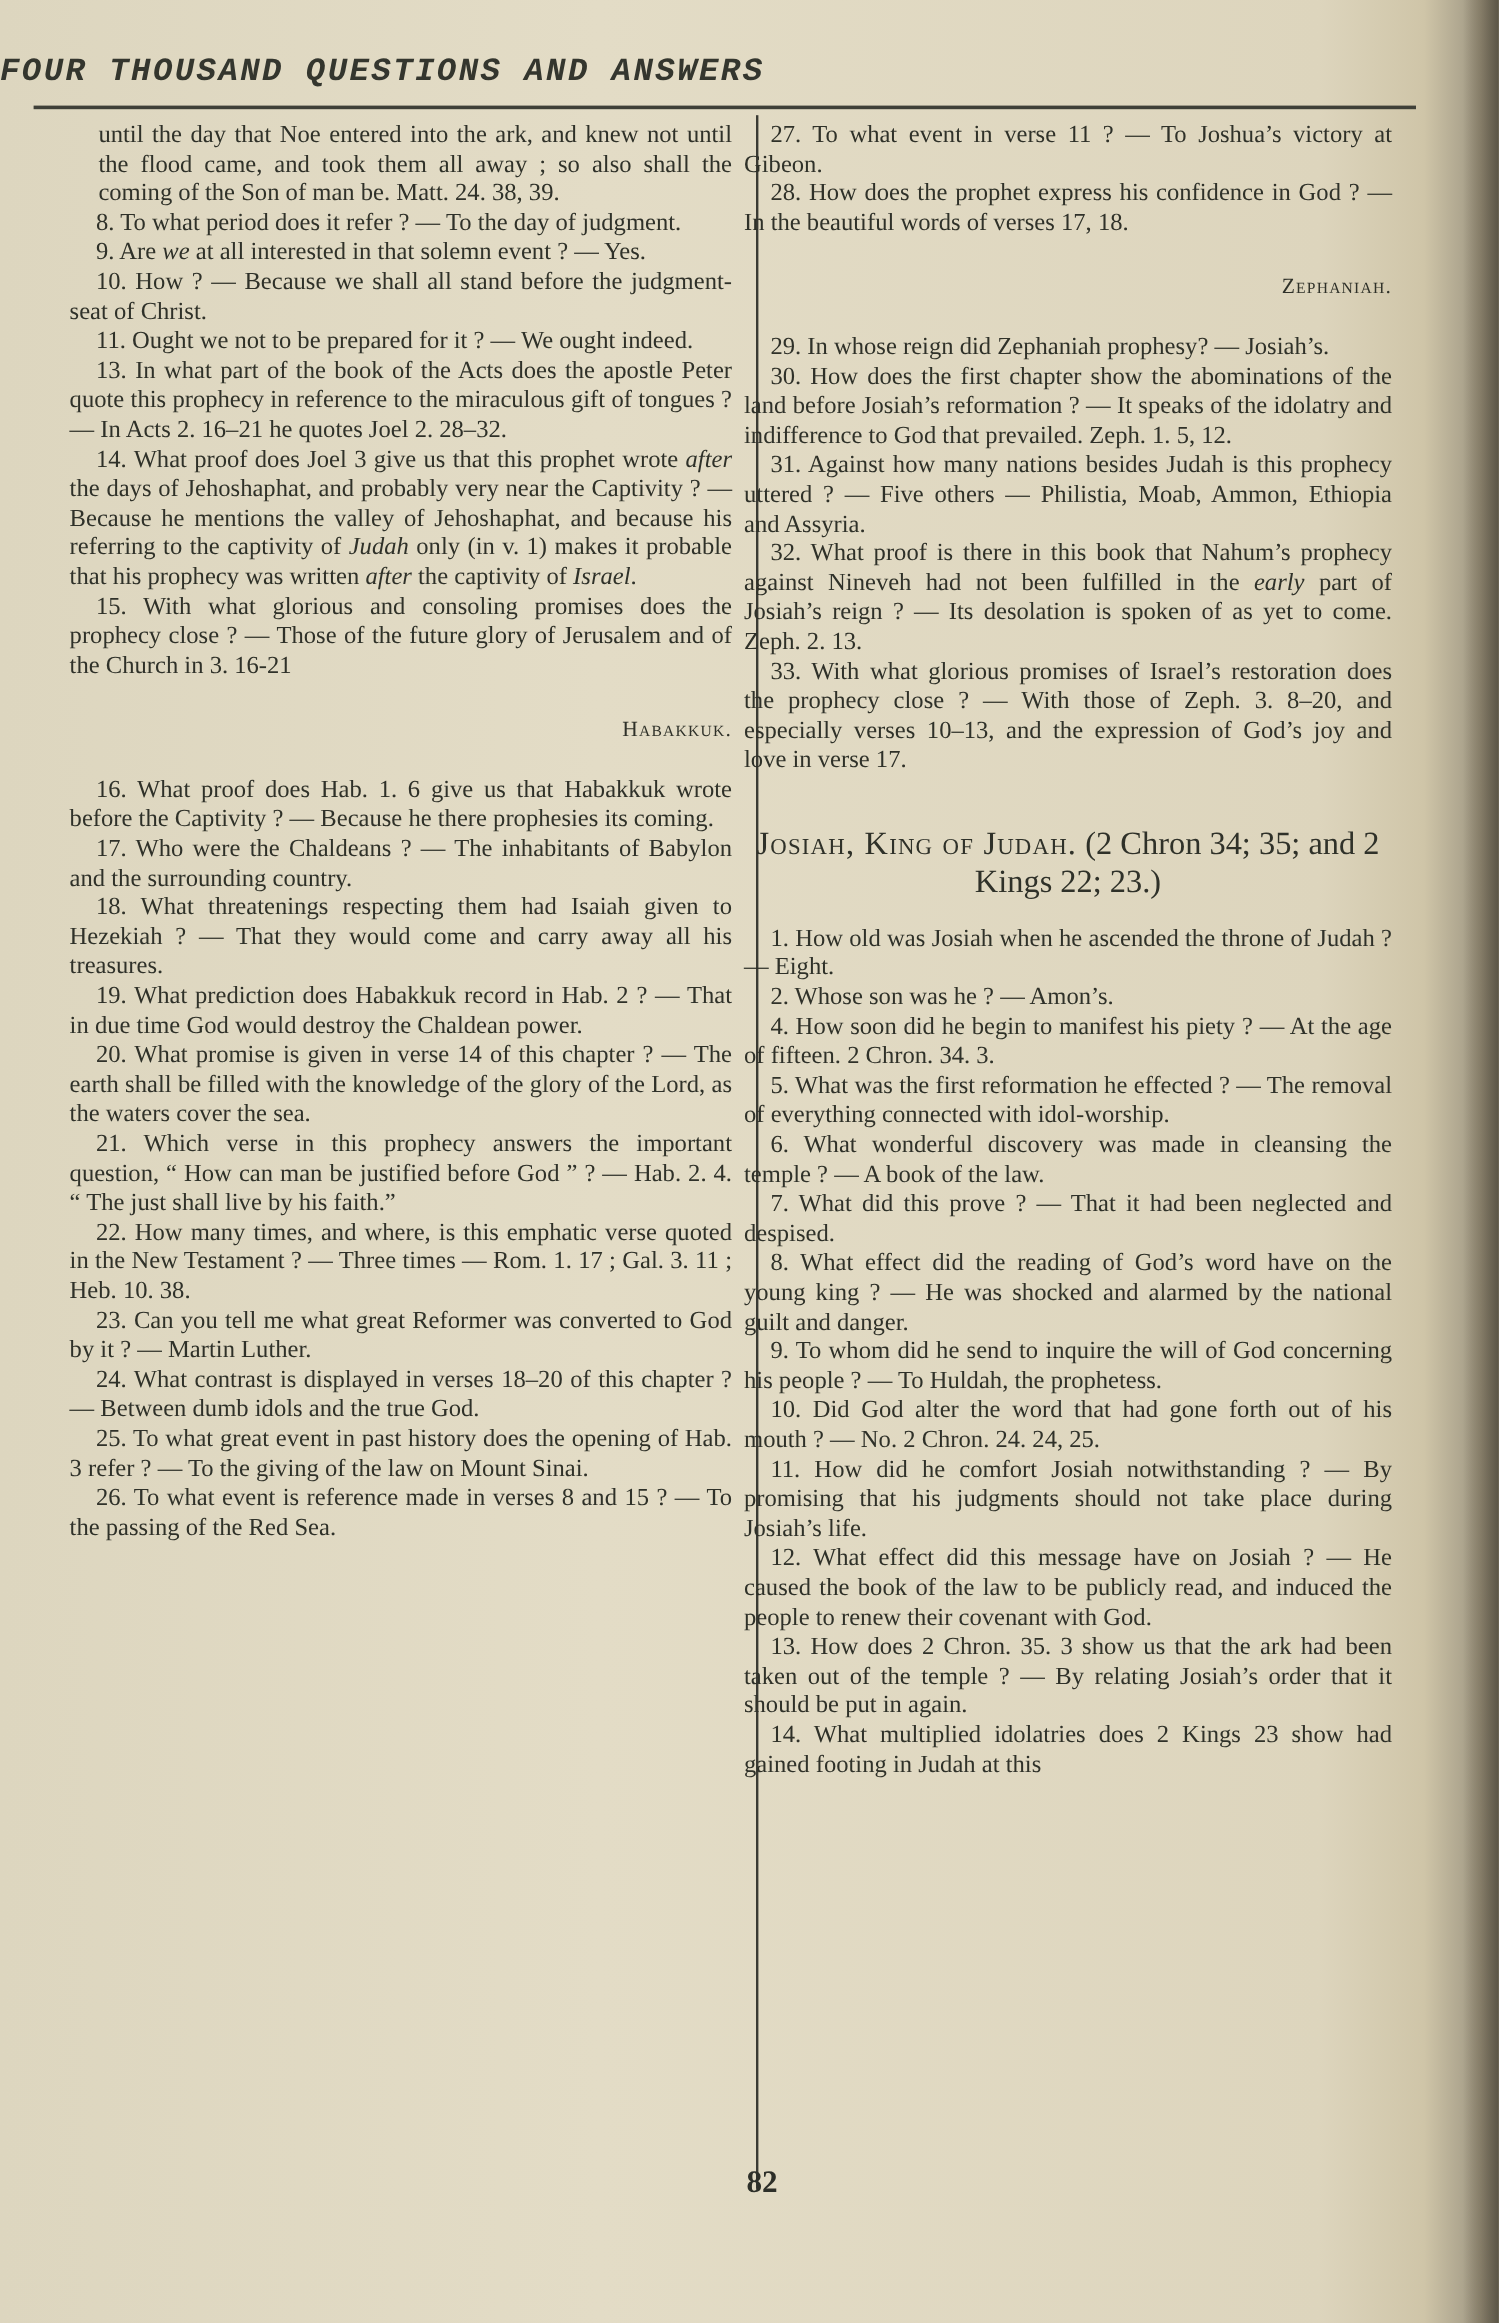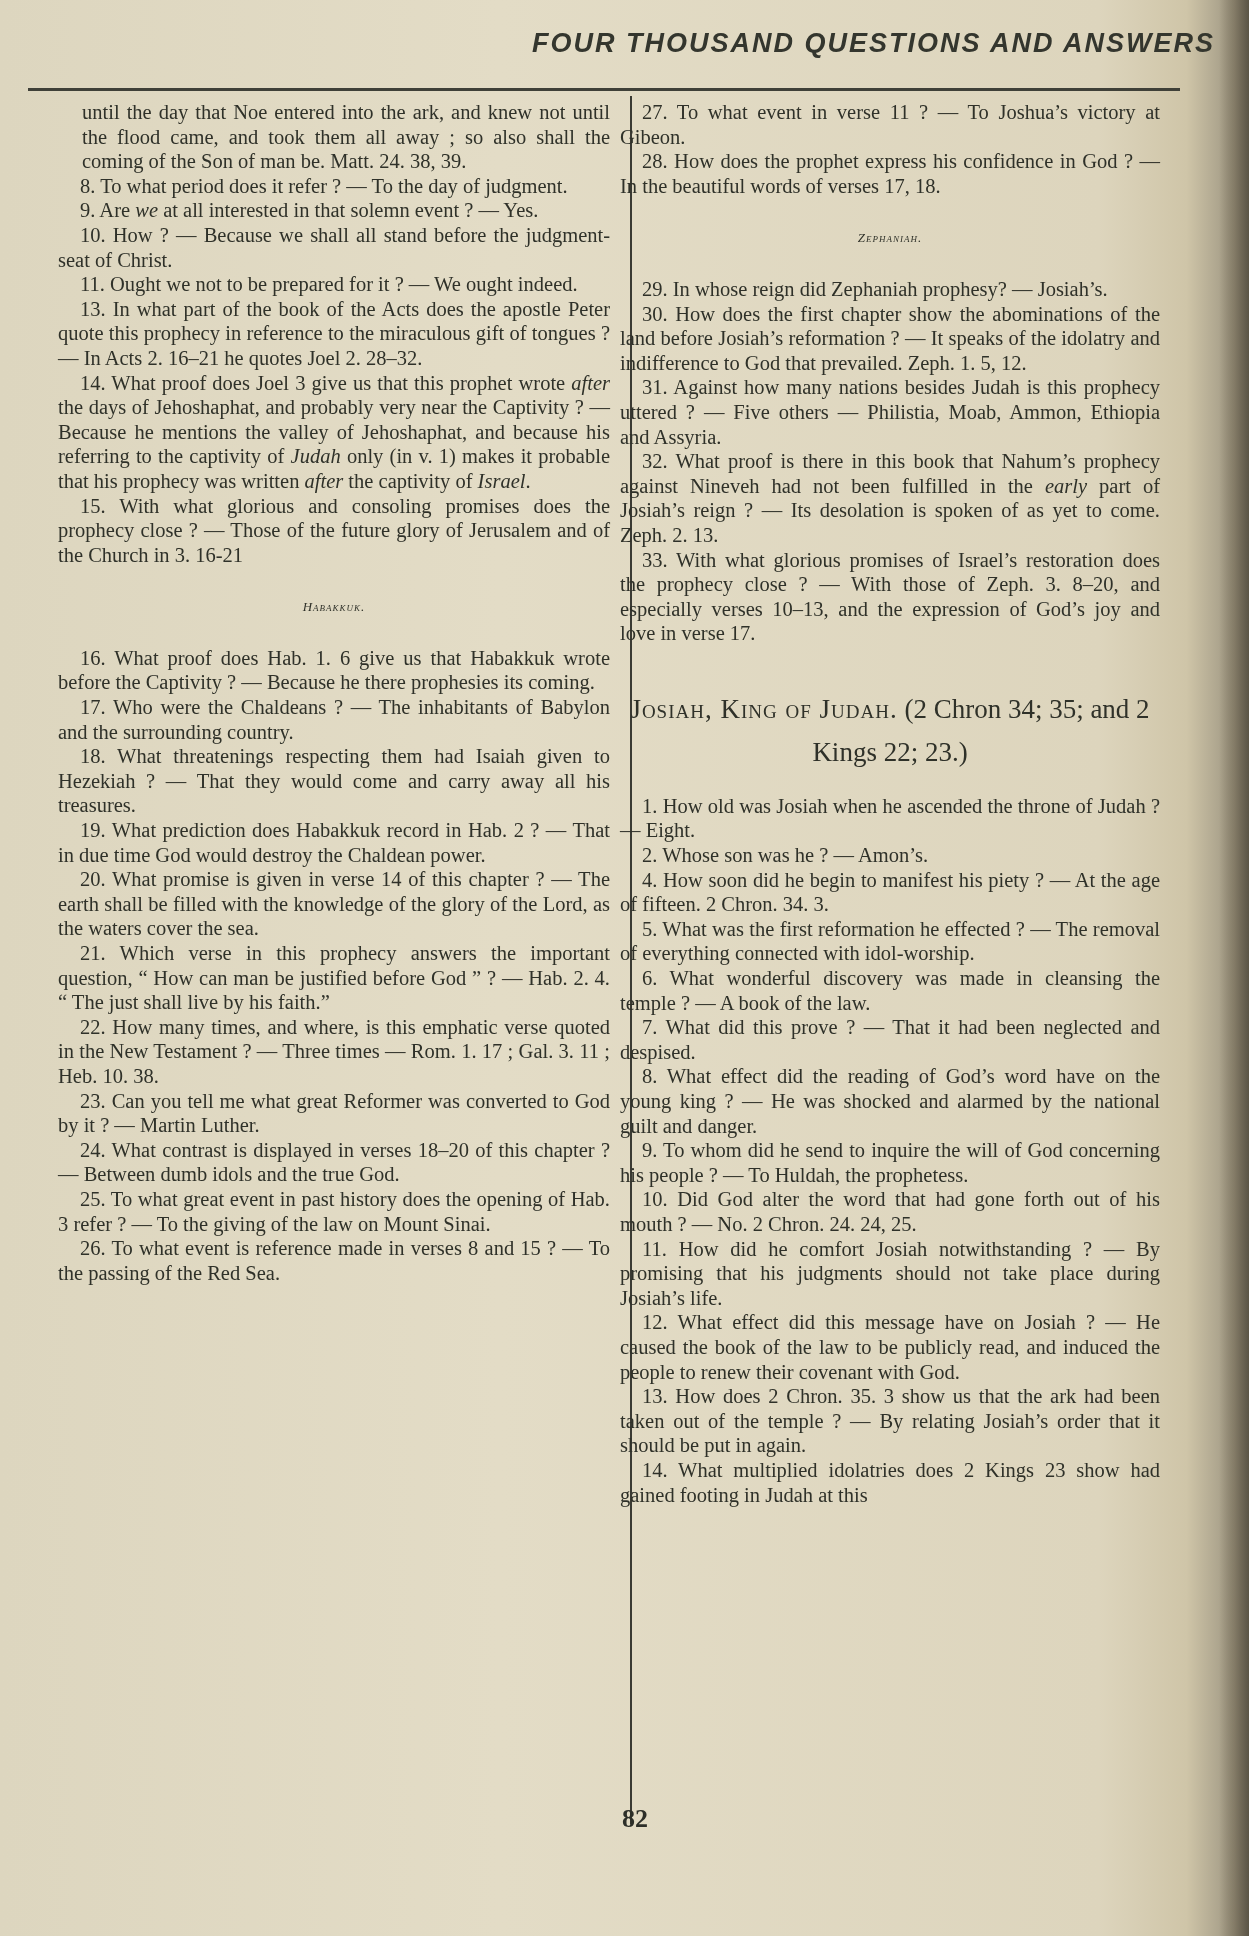--- a/index.html
+++ b/index.html
@@ -11,22 +11,22 @@
   }
   .page {
     position: relative; width: 1249px; height: 1936px;
     background: linear-gradient(90deg, #ddd6bf 0%, #e3dcc6 40%, #ddd5bd 88%, #cfc5a8 95%, #a8a08a 98%, #8a8470 100%);
   }
   .spine-shadow {
     position: absolute; right: 0; top: 0; width: 30px; height: 100%;
     background: linear-gradient(90deg, rgba(120,110,90,0) 0%, rgba(110,100,80,0.5) 50%, rgba(70,64,52,0.7) 100%);
   }
   .running-head {
-    position: absolute; top: 28px; left: 0; width: 1215px; text-align: right;
-    font-family: Liberation Sans, sans-serif; font-style: italic; font-weight: bold;
+    position: absolute; top: 46px; left: 0; width: 1215px; text-align: left;
+    font-family: Liberation Mono, monospace; font-style: italic; font-weight: bold;
     font-size: 27px; letter-spacing: 2px; color: #34362e;
   }
   .head-rule {
     position: absolute; top: 88px; left: 28px; width: 1152px; height: 3px;
     background: #3f4038;
   }
   .col {
     position: absolute; top: 100px;
     font-size: 20.5px; line-height: 24.6px; text-align: justify;
     color: #2f3129;
@@ -34,25 +34,25 @@
   .col-left { left: 58px; width: 552px; }
   .col-right { left: 620px; width: 540px; }
   .col-divider {
     position: absolute; left: 630px; top: 96px; width: 2px; height: 1728px;
     background: #3a3a33;
   }
   .para { margin: 0; text-indent: 22px; }
   .para.cont { text-indent: 0; margin-left: 24px; }
   .para em { font-style: italic; }
   .section-head {
-    text-align: center; font-variant: small-caps; font-size: 13px;
-    letter-spacing: 1px; margin: 28px 0 26px 0; text-indent: 0; font-style: italic;
+    text-align: right; font-variant: small-caps; font-size: 18px;
+    letter-spacing: 1px; margin: 28px 0 26px 0; text-indent: 0;
   }
   .big-head {
-    text-align: center; font-size: 27px; line-height: 43px;
+    text-align: center; font-size: 27px; line-height: 31px;
     margin: 42px 0 20px 0; text-indent: 0;
   }
   .big-head .sc { font-variant: small-caps; letter-spacing: 1px; }
   .folio {
     position: absolute; top: 1804px; left: 608px; width: 40px; text-align: right;
     font-size: 26px; font-weight: bold; color: #2d2f29;
   }
 </style>
 </head>
 <body>

